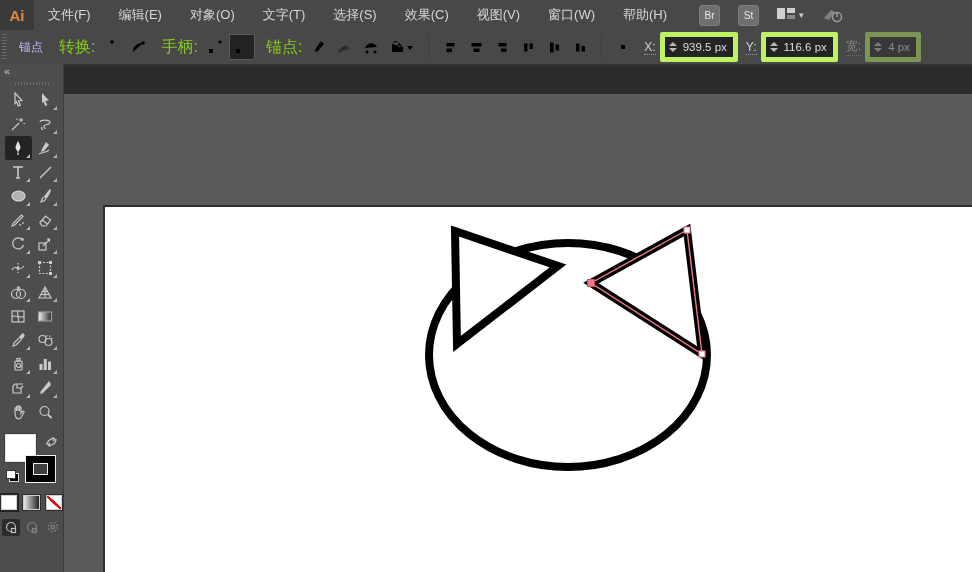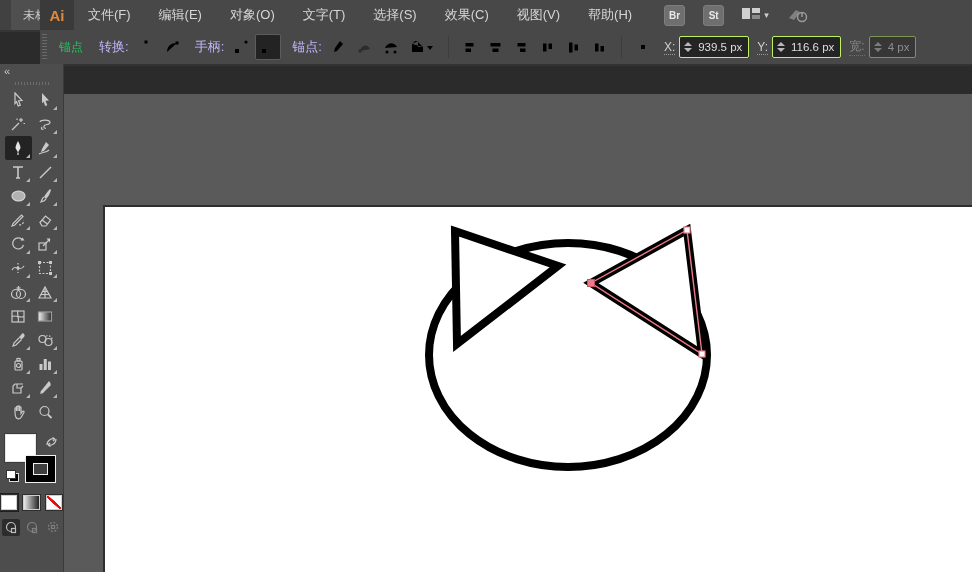--- a/index.html
+++ b/index.html
@@ -1,45 +1,45 @@
 <!DOCTYPE html>
 <html><head>
 <meta charset="utf-8">
 <style>
   html,body{margin:0;padding:0;background:#2b2b2b;}
   body{width:972px;height:572px;overflow:hidden;position:relative;
        font-family:"Liberation Sans","DejaVu Sans",sans-serif;
        -webkit-font-smoothing:antialiased;}
-  .bar{position:absolute;left:0;right:0;background:#484848;margin-left:40px;}
+  .bar{position:absolute;left:0;right:0;background:#484848;}
   
   #menubar{top:0;height:30px;display:flex;align-items:center;border-bottom:1px solid #3a3a3a;}
   .ai-logo{width:34px;height:30px;display:flex;align-items:center;justify-content:center;
            background:#3a3a3a;color:#e0883c;font-weight:bold;font-size:15px;}
   .menu-item{color:#d6d6d6;font-size:13px;padding:0 14px;height:30px;line-height:30px;cursor:default;}
   .mini-btn{width:19px;height:19px;border-radius:3px;background:#6f6f6f;color:#e8e8e8;
-            font-size:10px;font-weight:bold;display:flex;align-items:center;justify-content:center;
+            font-size:10px;font-weight:normal;display:flex;align-items:center;justify-content:center;
             margin-left:18px;border:1px solid #7d7d7d;}
   .ws-group{display:flex;align-items:center;margin-left:18px;color:#cfcfcf;}
   .chev{font-size:9px;color:#cfcfcf;margin-left:4px;}
   
   #controlbar{top:30px;height:34px;display:flex;align-items:center;border-bottom:2px solid #333;
               white-space:nowrap;overflow:hidden;}
   .grip-v{width:5px;height:26px;margin:0 6px 0 2px;
           background-image:repeating-linear-gradient(#777 0 1px,transparent 1px 3px);
           background-size:1px 100%;background-repeat:repeat-x;opacity:.7;}
-  .cb-label{color:#22c55e;font-size:12px;margin:0 6px;}
-  .cb-sub{color:#c4b5fd;font-size:13px;margin:0 4px 0 10px;}
+  .cb-label{color:#c4b5fd;font-size:12px;margin:0 6px;}
+  .cb-sub{color:#84cc16;font-size:16px;margin:0 4px 0 10px;}
   .ib{width:24px;height:24px;display:flex;align-items:center;justify-content:center;
       border-radius:2px;margin:0 1px;}
   .ib.sel{background:#232323;border:1px solid #5c5c5c;}
   .ib.dis{opacity:.38;}
   .sep{width:1px;height:22px;background:#3c3c3c;margin:0 8px;}
   .xy-label{color:#cfcfcf;font-size:12px;border-bottom:1px dotted #9a9a9a;margin:0 4px 0 8px;}
   .xy-label.dis{color:#8b8b8b;border-color:#6f6f6f;}
-  .field{display:flex;align-items:center;background:#242424;border:1px solid #bef264;
+  .field{display:flex;align-items:center;background:#242424;border:5px solid #bef264;
          border-radius:2px;height:20px;padding:0 6px 0 4px;}
   .field.dis{opacity:.45;}
   .stepper{display:flex;flex-direction:column;justify-content:center;margin-right:6px;}
   .stepper b{display:block;width:0;height:0;border-left:4px solid transparent;
              border-right:4px solid transparent;}
   .stepper b.up{border-bottom:4px solid #b9b9b9;margin-bottom:2px;}
   .stepper b.dn{border-top:4px solid #b9b9b9;}
   .field .val{color:#dedede;font-size:11.5px;}
   
   #tabbar{top:64px;height:30px;left:64px;background:#414141;border-bottom:2px solid #353535;
@@ -97,20 +97,21 @@
 
 <div id="menubar" class="bar">
   <div class="ai-logo">Ai</div>
   <div class="menu-item">文件(F)</div>
   <div class="menu-item">编辑(E)</div>
   <div class="menu-item">对象(O)</div>
   <div class="menu-item">文字(T)</div>
   <div class="menu-item">选择(S)</div>
   <div class="menu-item">效果(C)</div>
   <div class="menu-item">视图(V)</div>
+  <div class="menu-item">窗口(W)</div>
   <div class="menu-item">帮助(H)</div>
   <div class="mini-btn">Br</div>
   <div class="mini-btn">St</div>
   <div class="ws-group">
     <span>
       <svg width="18" height="13" viewBox="0 0 18 13">
           <rect x="0" y="1" width="8" height="11" fill="#d0d0d0"></rect>
           <rect x="10" y="1" width="8" height="5" fill="#d0d0d0"></rect>
           <rect x="10" y="8" width="8" height="4" fill="#8a8a8a"></rect>
         </svg>

